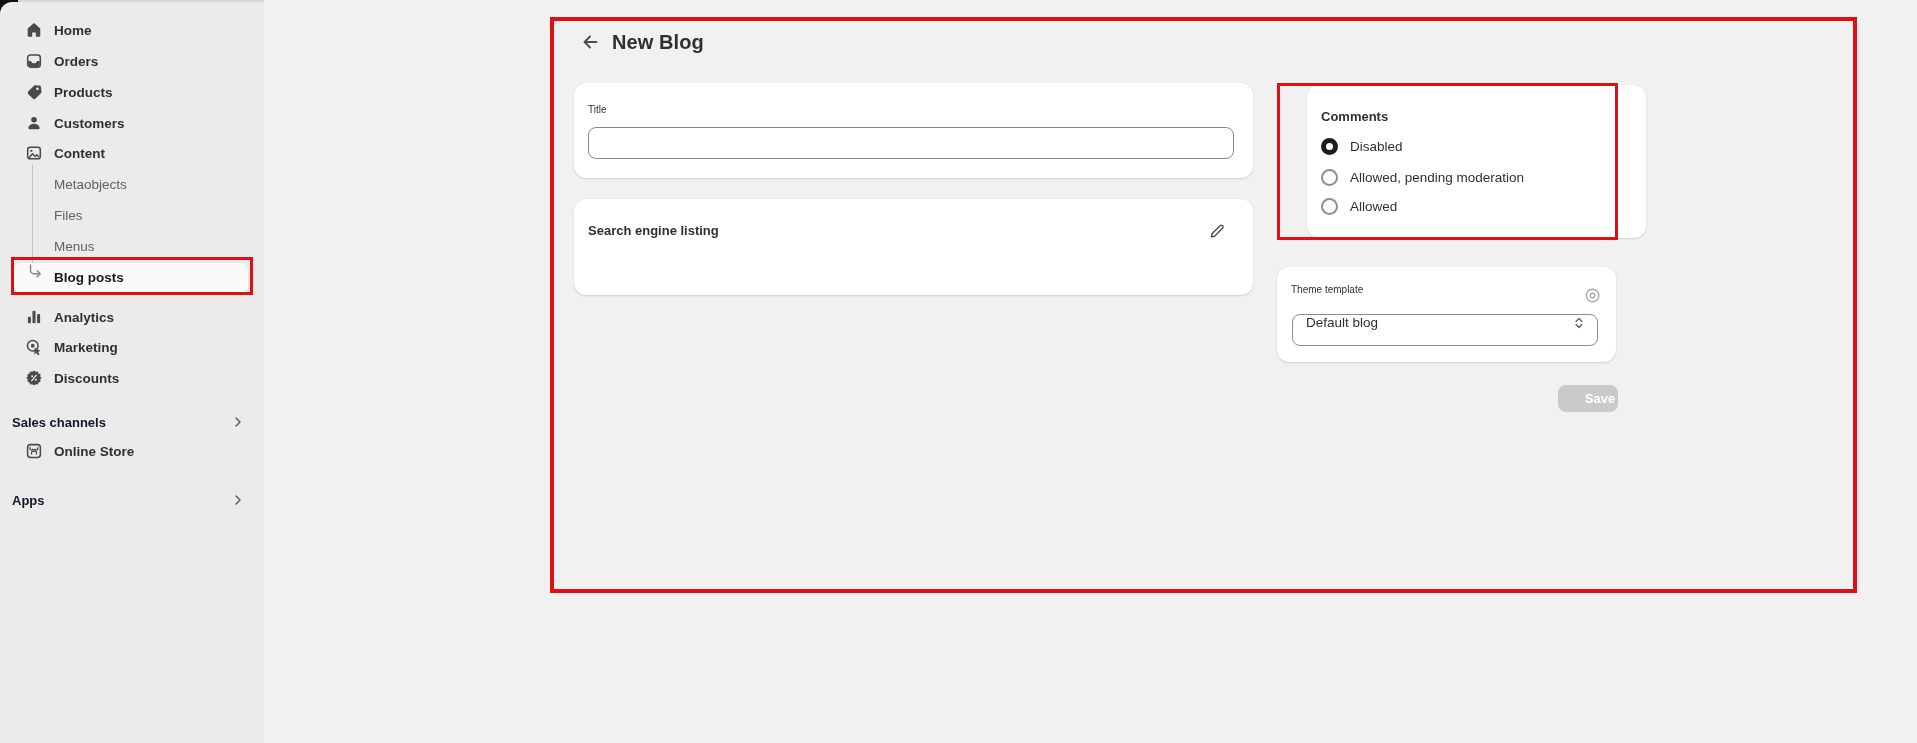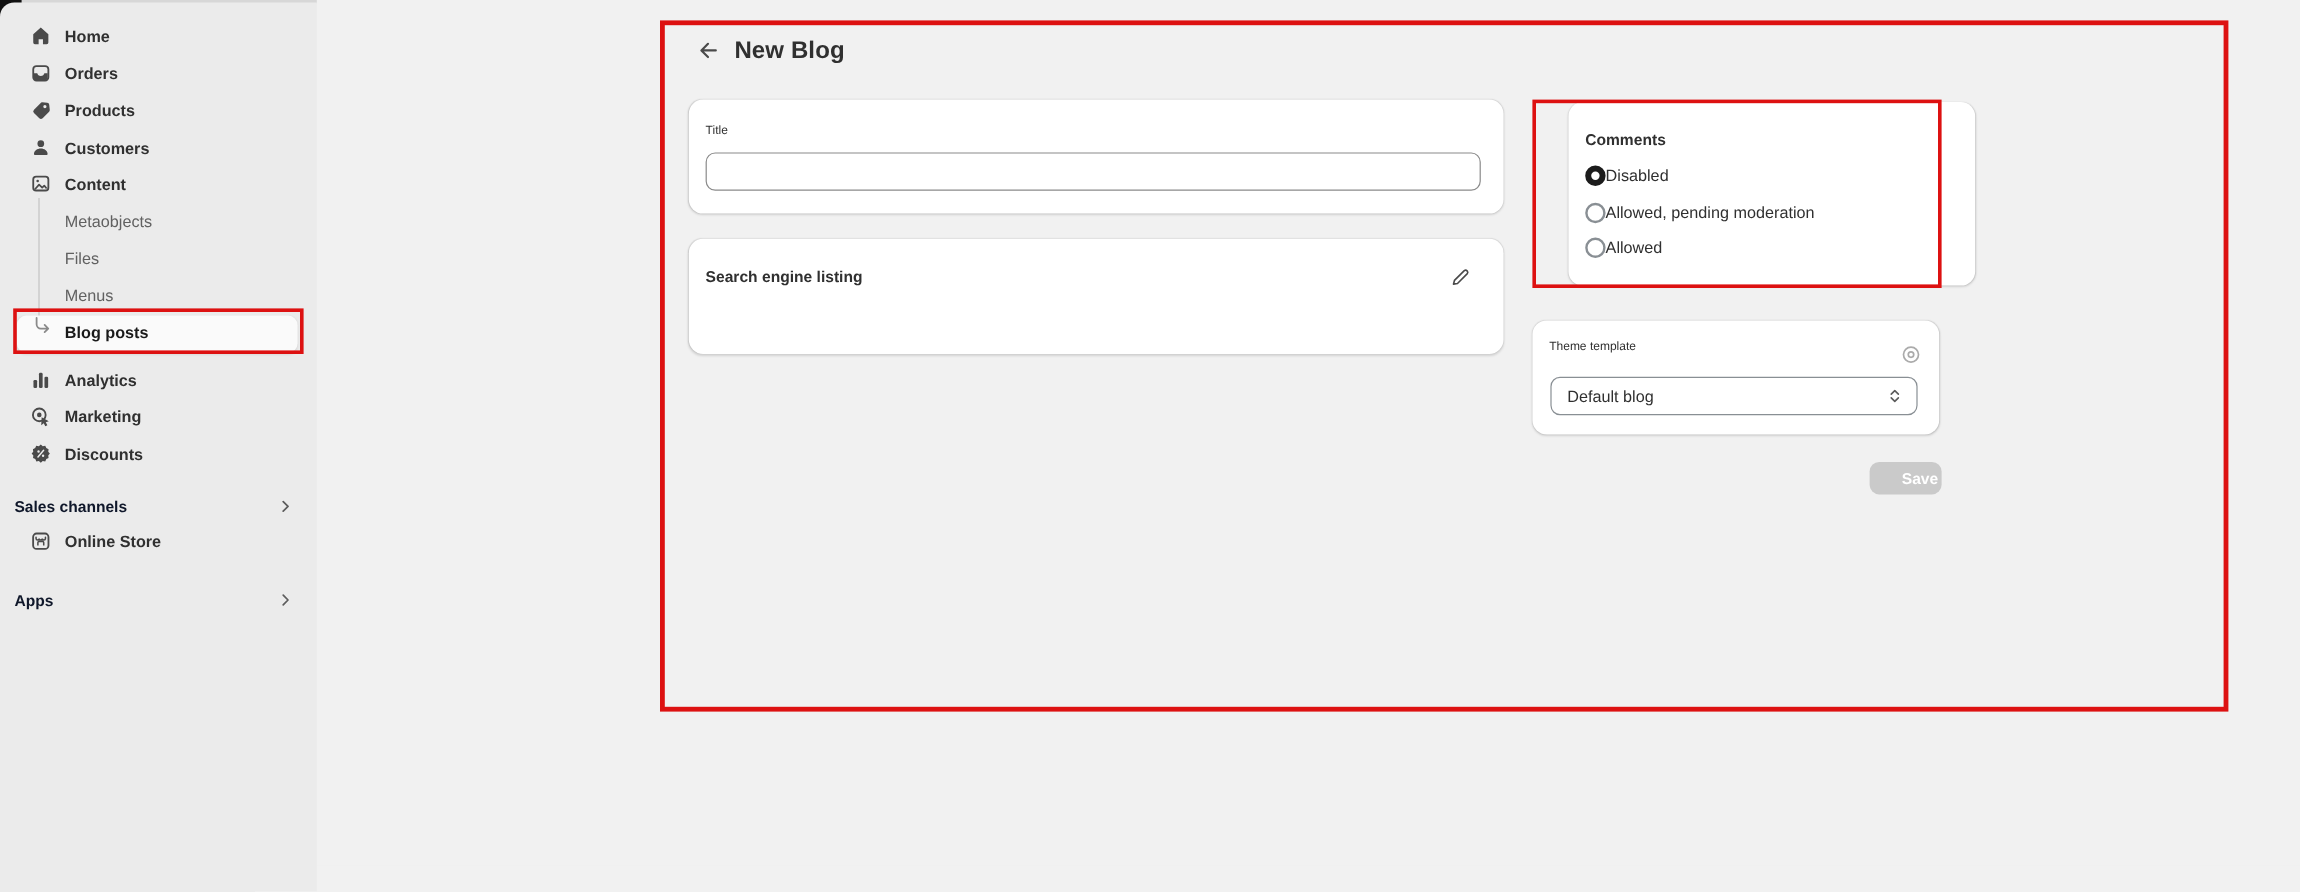--- a/index.html
+++ b/index.html
@@ -42,29 +42,29 @@
   .field-label { position:absolute; left:14px; top:21px; font-size:10px; color:#303030; }
   .text-input { position:absolute; left:14px; top:44px; width:646px; height:32px;
     border:1px solid #8a8a8a; border-radius:8px; background:#fff; font-size:13px;
     padding:0 12px; color:#303030; outline:none; font-family:"Liberation Sans",sans-serif; }
 
   .card-heading { position:absolute; left:14px; top:24px; font-size:13px; font-weight:700; color:#303030; }
   .seo-desc { position:absolute; left:14px; top:54px; width:640px; font-size:13.5px; color:#303030; }
   .edit-btn { position:absolute; left:632px; top:21px; width:22px; height:22px; display:flex;
     align-items:center; justify-content:center; cursor:pointer; border-radius:6px; }
 
-  .radio-row { position:absolute; left:14px; display:flex; align-items:center; gap:0; cursor:pointer; }
+  .radio-row { position:absolute; left:14px; display:flex; align-items:center; gap:12px; cursor:pointer; }
   .radio { width:17px; height:17px; border-radius:50%; background:#fff; border:2px solid #898f94; flex:0 0 auto; }
   .radio.selected { border:5.5px solid #1c1c1c; }
   .radio-label { font-size:13.5px; color:#303030; }
 
   .eye-btn { position:absolute; left:304px; top:17px; width:22px; height:22px; display:flex;
     align-items:center; justify-content:center; }
   .select-box { position:absolute; left:15px; top:47px; width:306px; height:32px; background:#fff;
-    border:1px solid #898f94; border-radius:8px; display:flex; align-items:center;
+    border:1px solid #898f94; border-radius:8px; display:flex; align-items:flex-start;
     padding:0 10px 0 13px; cursor:pointer; }
   .select-value { font-size:13.5px; color:#303030; flex:1; }
 
   .save-btn { position:absolute; left:1558px; top:385px; width:60px; height:27px; background:#cacaca;
     border:none; border-radius:8px; color:#fff; font-weight:700; font-size:13px;
     font-family:"Liberation Sans",sans-serif; }
 
   
   .ann { position:absolute; border-style:solid; pointer-events:none; z-index:50; }
   .ann-main     { left:550px;  top:17px;  width:1307px; height:576px; border-width:4px; }

